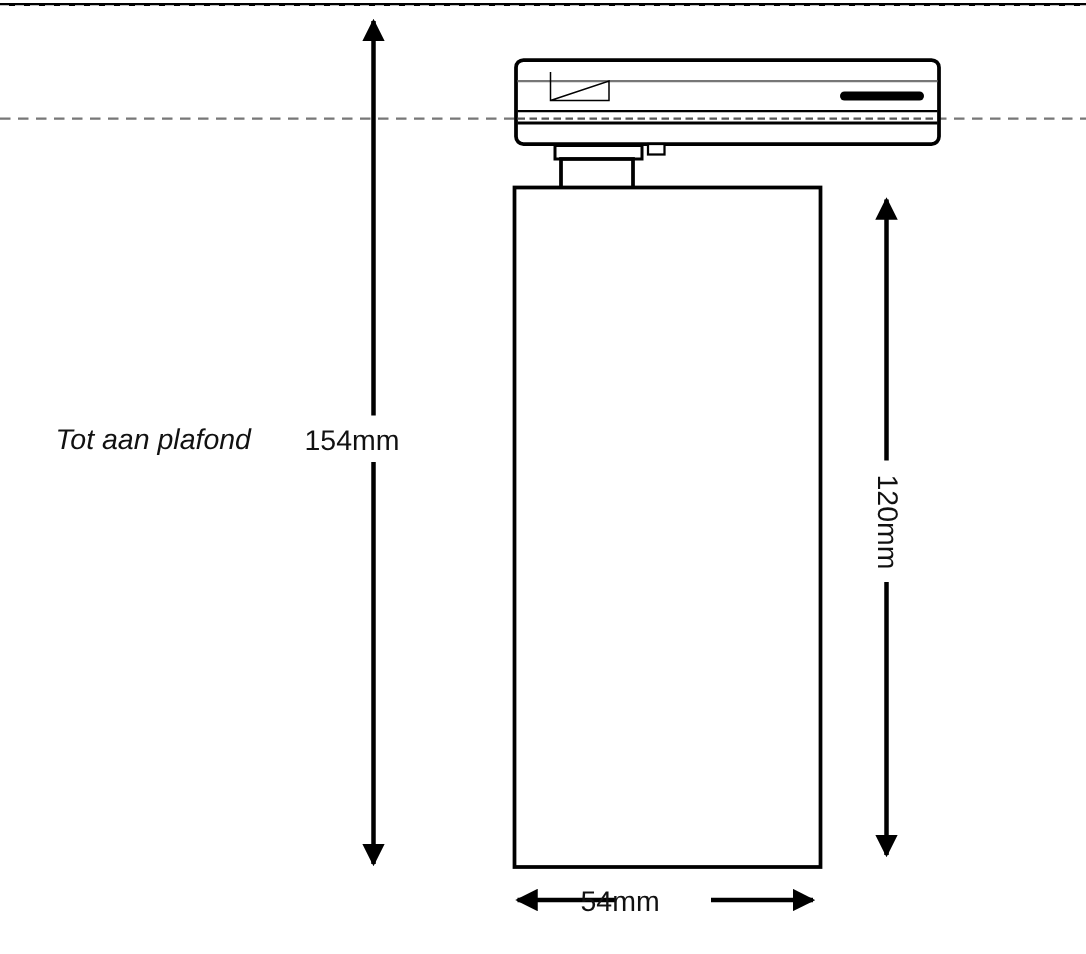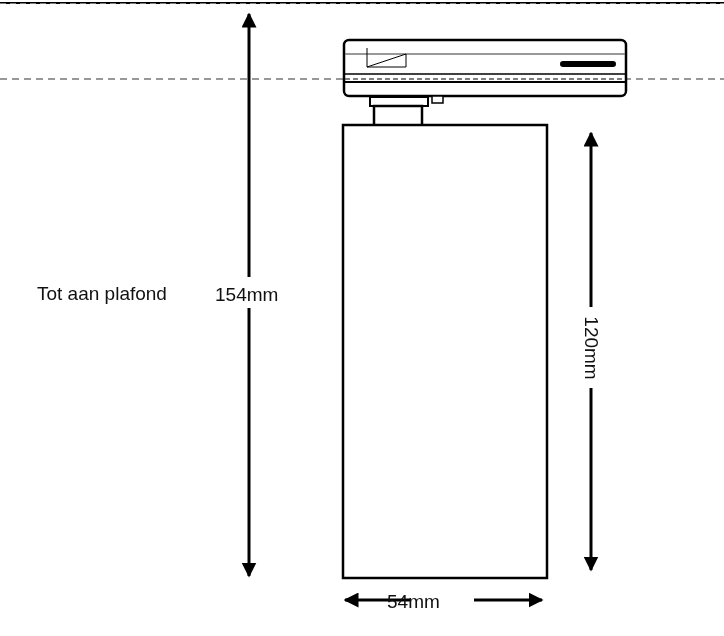--- a/index.html
+++ b/index.html
@@ -53,16 +53,16 @@
     <line x1="591" y1="133" x2="591" y2="307" stroke="#000" stroke-width="3" marker-start="url(#ah)"></line>
     <line x1="591" y1="388" x2="591" y2="570" stroke="#000" stroke-width="3" marker-end="url(#ah)"></line>
   </g>
 
   <g>
     <line x1="345" y1="600" x2="410" y2="600" stroke="#000" stroke-width="3" marker-start="url(#ah)"></line>
     <line x1="474" y1="600" x2="542" y2="600" stroke="#000" stroke-width="3" marker-end="url(#ah)"></line>
   </g>
 </svg>
 
-<div class="lbl" style="left:37px; top:284px;">Tot aan plafond</div>
-<div class="lbl" style="left:215px; top:285px;">154mm</div>
+<div class="lbl" style="left:37px; top:284px;font-style:italic;">Tot aan plafond</div>
+<div class="lbl" style="left:203px; top:285px;">154mm</div>
 <div class="lbl" style="left:387px; top:592px;">54mm</div>
 <div class="lbl" style="left:591px; top:348px; transform: translate(-50%,-50%) rotate(90deg); transform-origin: center;">120mm</div>
 
 </body></html>

